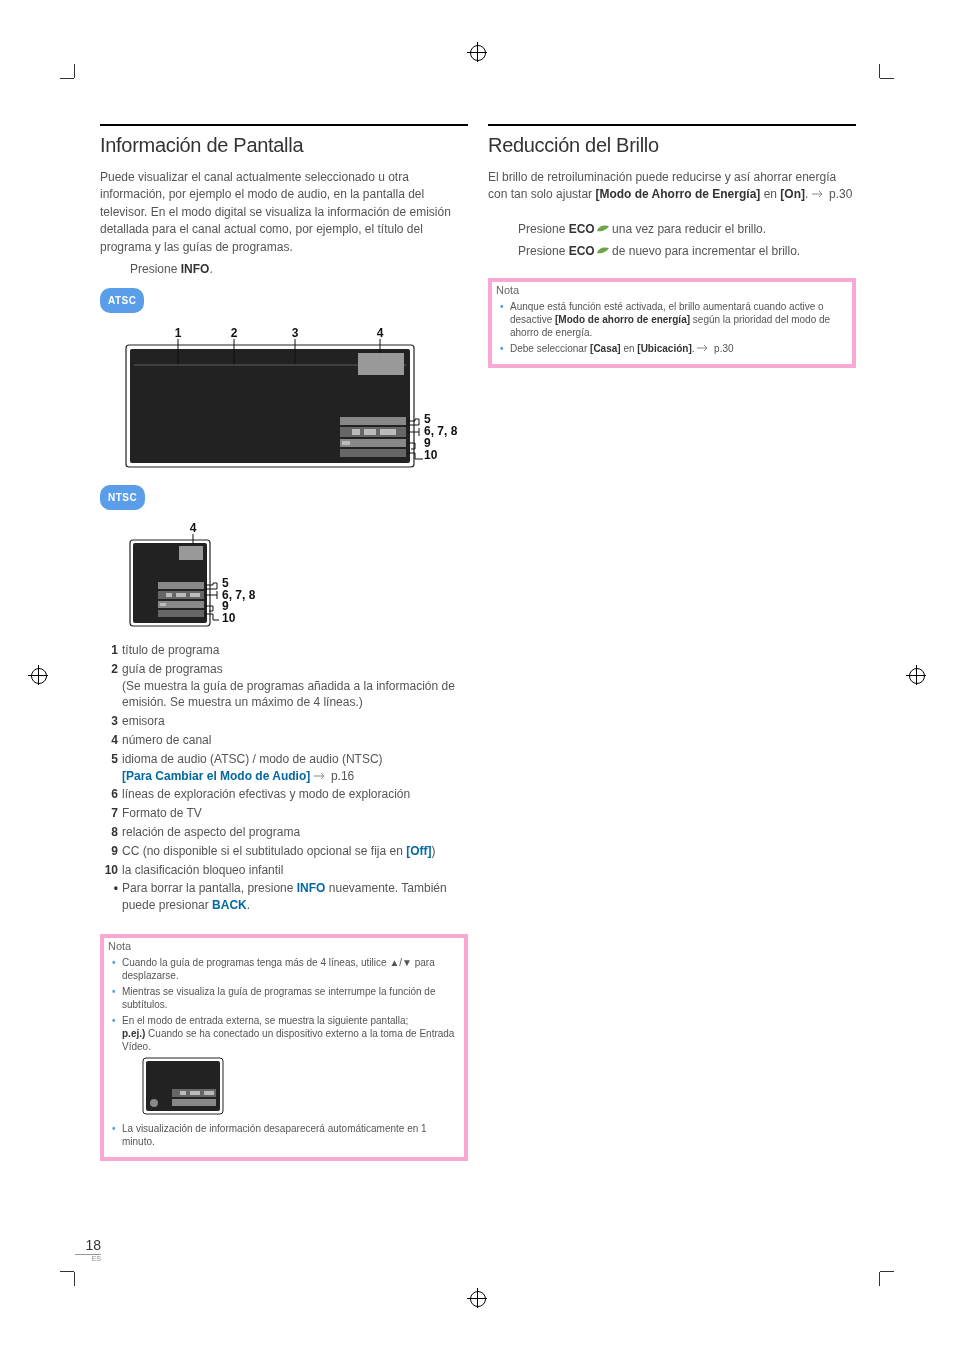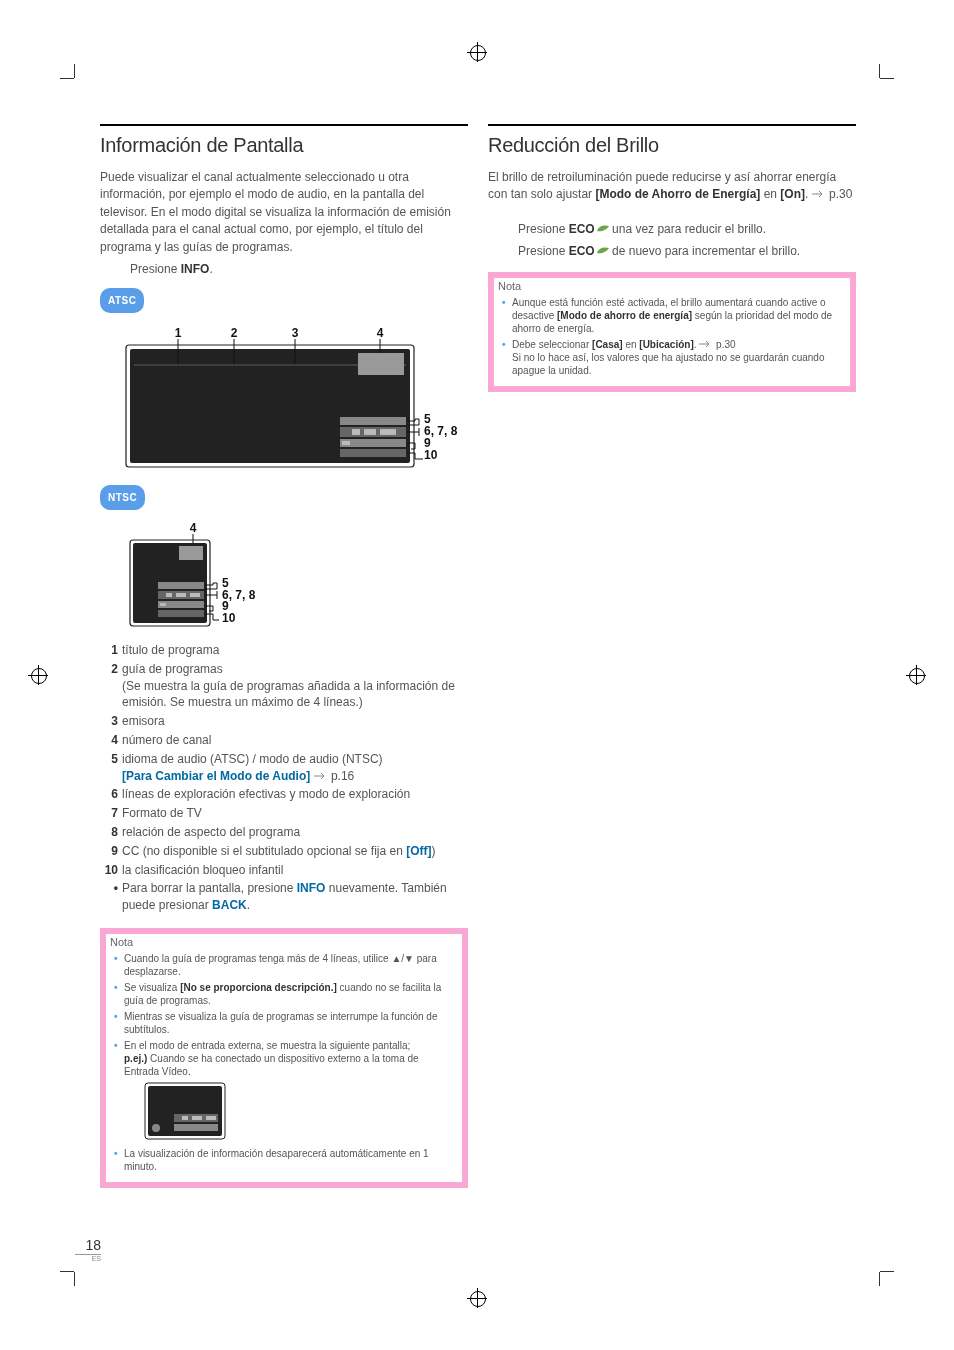--- a/index.html
+++ b/index.html
@@ -26,21 +26,21 @@
     .intro { font-size: 12px; line-height: 1.45; color: #555; margin-bottom: 6px; font-weight: 300; }
     .step { font-size: 12px; color: #555; margin: 4px 0 8px 30px; font-weight: 300; }
     .step b, .intro b { color: #333; font-weight: 600; }
     .badge { display: inline-block; background: #5a9de8; color: #fff; font-size: 10px; font-weight: 600; padding: 7px 8px; border-radius: 10px; margin: 4px 0 6px 0; letter-spacing: 0.5px; }
     .tv-diag { margin: 6px 0; }
     .list-nums { font-size: 12px; line-height: 1.4; color: #555; font-weight: 300; }
     .list-nums .row { display: flex; margin-bottom: 2px; }
     .list-nums .n { width: 18px; text-align: right; font-weight: 600; color: #333; margin-right: 4px; flex-shrink:0; }
     .list-nums .t { flex: 1; }
     .list-nums .t b { font-weight: 600; color: #0369a1; }
-    .nota-box { border: 6px solid #f9a8d4; margin-top: 14px; font-size: 10px; color: #555; line-height: 1.3; }
+    .nota-box { border: 4px solid #f9a8d4; margin-top: 20px; font-size: 10px; color: #555; line-height: 1.3; }
     .nota-box .hdr { font-size: 11px; color: #666; padding: 1px 4px; }
     .nota-box ul { list-style: none; padding: 2px 6px 6px 18px; }
     .nota-box li { position: relative; margin-bottom: 3px; font-weight: 300; }
     .nota-box li::before { content: '•'; position: absolute; left: -10px; color: #5a9de8; font-weight: bold; }
     .nota-box b { font-weight: 600; color: #333; }
     .nota-diag { margin: 4px 0 4px 20px; }
     .pagenum { position: absolute; bottom: 88px; left: 75px; text-align: right; width: 26px; }
     .pagenum .n { font-size: 14px; font-weight: 400; color: #333; border-bottom: 1px solid #999; padding-bottom: 1px; }
     .pagenum .l { font-size: 7px; color: #888; }
     .eco-icon { display: inline-block; width: 14px; height: 10px; }
@@ -196,21 +196,20 @@
       <div class="row">
           <div class="n">•</div>
           <div class="t"><span>Para borrar la pantalla, presione </span><b>INFO</b><span> nuevamente. También puede presionar </span><b>BACK</b><span>.</span></div>
         </div>
     </div>
 
     <div class="nota-box">
       <div class="hdr">Nota</div>
       <ul>
         <li>Cuando la guía de programas tenga más de 4 líneas, utilice ▲/▼ para desplazarse.</li>
-        <li><span>Se visualiza </span><b>[No se proporciona descripción.]</b><span> cuando no se facilita la guía de programas.</span></li>
         <li>Mientras se visualiza la guía de programas se interrumpe la función de subtítulos.</li>
         <li><span>En el modo de entrada externa, se muestra la siguiente pantalla;</span><br><b>p.ej.)</b><span> Cuando se ha conectado un dispositivo externo a la toma de Entrada Vídeo.</span>
           <div class="nota-diag">
             <svg width="90" height="58">
               <rect x="1" y="1" width="80" height="56" rx="3" fill="none" stroke="#222"></rect>
               <rect x="4" y="4" width="74" height="50" rx="2" fill="#222"></rect>
               <rect x="30" y="32" width="44" height="8" fill="#666"></rect>
               <rect x="38" y="34" width="6" height="4" fill="#bbb"></rect>
               <rect x="48" y="34" width="10" height="4" fill="#bbb"></rect>
               <rect x="62" y="34" width="10" height="4" fill="#bbb"></rect>
@@ -238,21 +237,21 @@
             <path d="M2 8 C4 2 10 2 14 3 C12 7 6 9 2 8" fill="#6fa54a"></path>
           </svg><span> de nuevo para incrementar el brillo.</span></p>
     </div>
 
     <div class="nota-box">
       <div class="hdr">Nota</div>
       <ul>
         <li><span>Aunque está función esté activada, el brillo aumentará cuando active o desactive </span><b>[Modo de ahorro de energía]</b><span> según la prioridad del modo de ahorro de energía.</span></li>
         <li><span>Debe seleccionar </span><b>[Casa]</b><span> en </span><b>[Ubicación]</b><span>. </span><svg class="link-arrow" width="14" height="8">
               <path d="M0 4 h10 M7 1 l3 3 l-3 3" stroke="#888" fill="none"></path>
-            </svg> <span>p.30</span><br><span>Si no lo hace así, los valores que ha ajustado no se guardarán cuando apague la unidad.</span></li>
+            </svg> <span>p.30</span><br></li>
       </ul>
     </div>
   </div>
 
 </div>
 
 <div class="pagenum">
   <div class="n">18</div>
   <div class="l">ES</div>
 </div>

